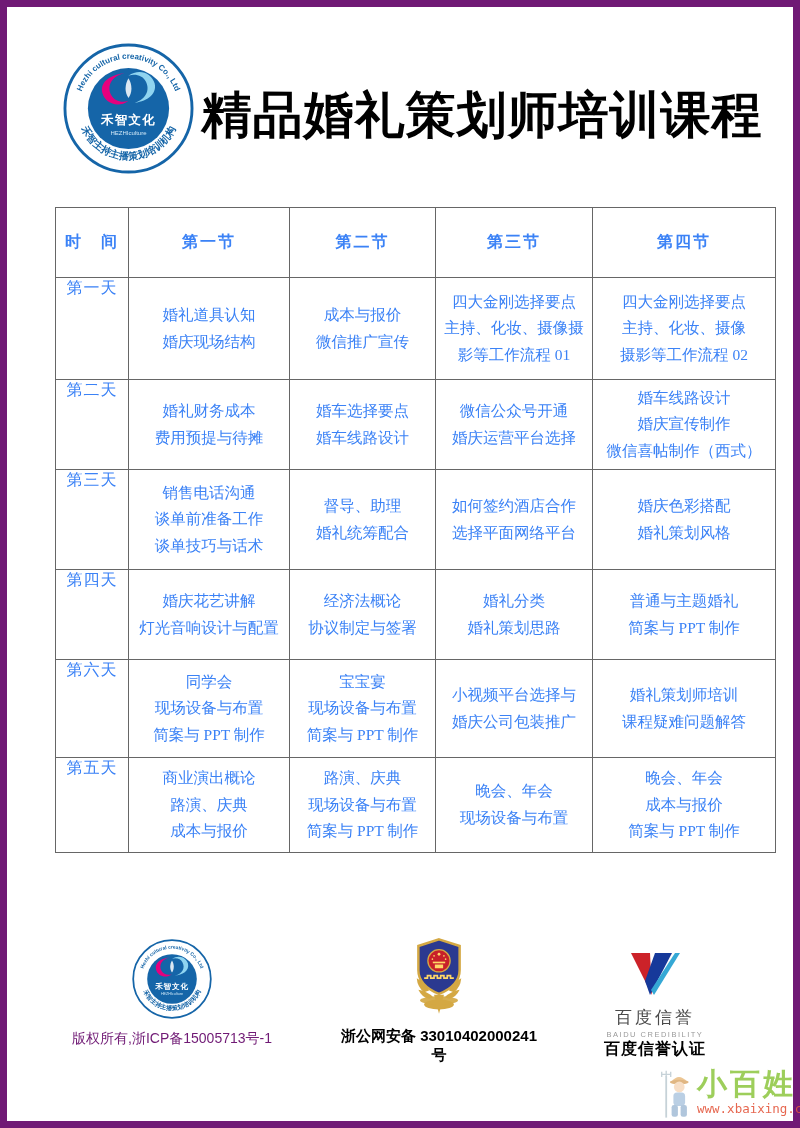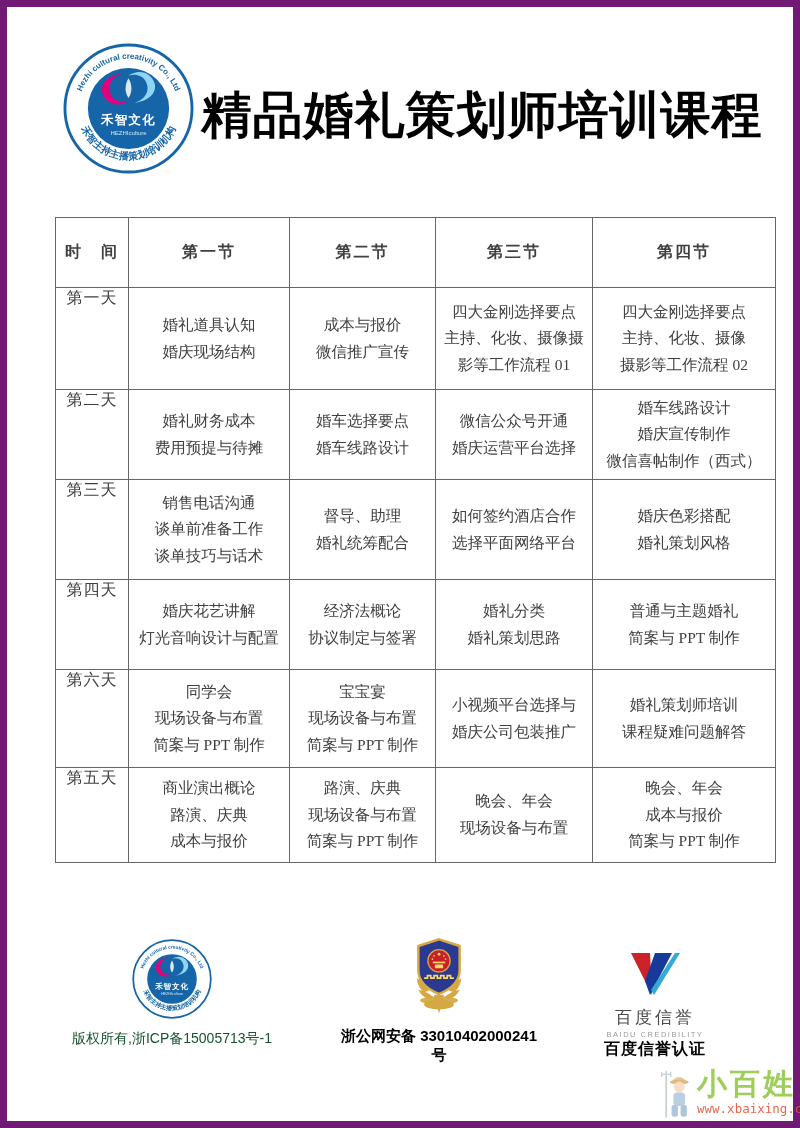--- a/index.html
+++ b/index.html
@@ -17,39 +17,39 @@
   .logo-top{position:absolute;left:56px;top:36px;width:131px;height:131px;}
   .page-title{
     position:absolute;left:186px;top:76px;width:578px;height:70px;
     font-family:"Liberation Serif","DejaVu Serif",serif;
     font-weight:bold;font-size:50px;line-height:64px;color:#000;
     text-align:center;letter-spacing:1px;white-space:nowrap;
   }
 
   
   .course-table{
-    position:absolute;left:48px;top:210px;width:720px;
+    position:absolute;left:48px;top:200px;width:720px;
     border-collapse:collapse;table-layout:fixed;
-    font-family:"Liberation Serif","DejaVu Serif",serif;color:#404040;
+    font-family:"Liberation Serif","DejaVu Serif",serif;color:#3b82f6;
   }
   .course-table th,.course-table td{border:1px solid #666;text-align:center;padding:0 4px;}
   .course-table thead tr{height:70px;}
   .course-table th{font-size:16px;font-weight:bold;letter-spacing:2px;}
   .day-cell{vertical-align:top;padding-top:22px;font-size:16px;letter-spacing:1px;}
   .content-cell{vertical-align:middle;font-size:15.5px;line-height:1.72;}
   .course-table tbody tr:nth-child(1){height:102px;}
   .course-table tbody tr:nth-child(2){height:90px;}
   .course-table tbody tr:nth-child(3){height:100px;}
   .course-table tbody tr:nth-child(4){height:90px;}
   .course-table tbody tr:nth-child(5){height:98px;}
   .course-table tbody tr:nth-child(6){height:95px;}
 
   
   .footer-left{position:absolute;left:40px;top:932px;width:250px;text-align:center;}
-  .copyright-text{margin-top:7px;font-size:14px;color:#14532d;letter-spacing:0;}
+  .copyright-text{margin-top:7px;font-size:14px;color:#701a75;letter-spacing:0;}
   .footer-mid{position:absolute;left:332px;top:928px;width:200px;text-align:center;}
   .police-text{margin-top:5px;font-size:15px;font-weight:bold;color:#000;}
   .footer-right{position:absolute;left:573px;top:944px;width:150px;text-align:center;}
   .baidu-cn{margin-top:5px;font-size:17px;color:#4a4a4a;letter-spacing:3px;}
   .baidu-en{font-size:7.5px;color:#9a9a9a;letter-spacing:1.5px;margin-top:1px;}
   .baidu-cert{font-size:16px;font-weight:bold;color:#000;letter-spacing:1px;}
 
   
   .watermark{position:absolute;left:652px;top:1060px;display:flex;align-items:flex-start;}
   .wm-text{margin-left:2px;}

